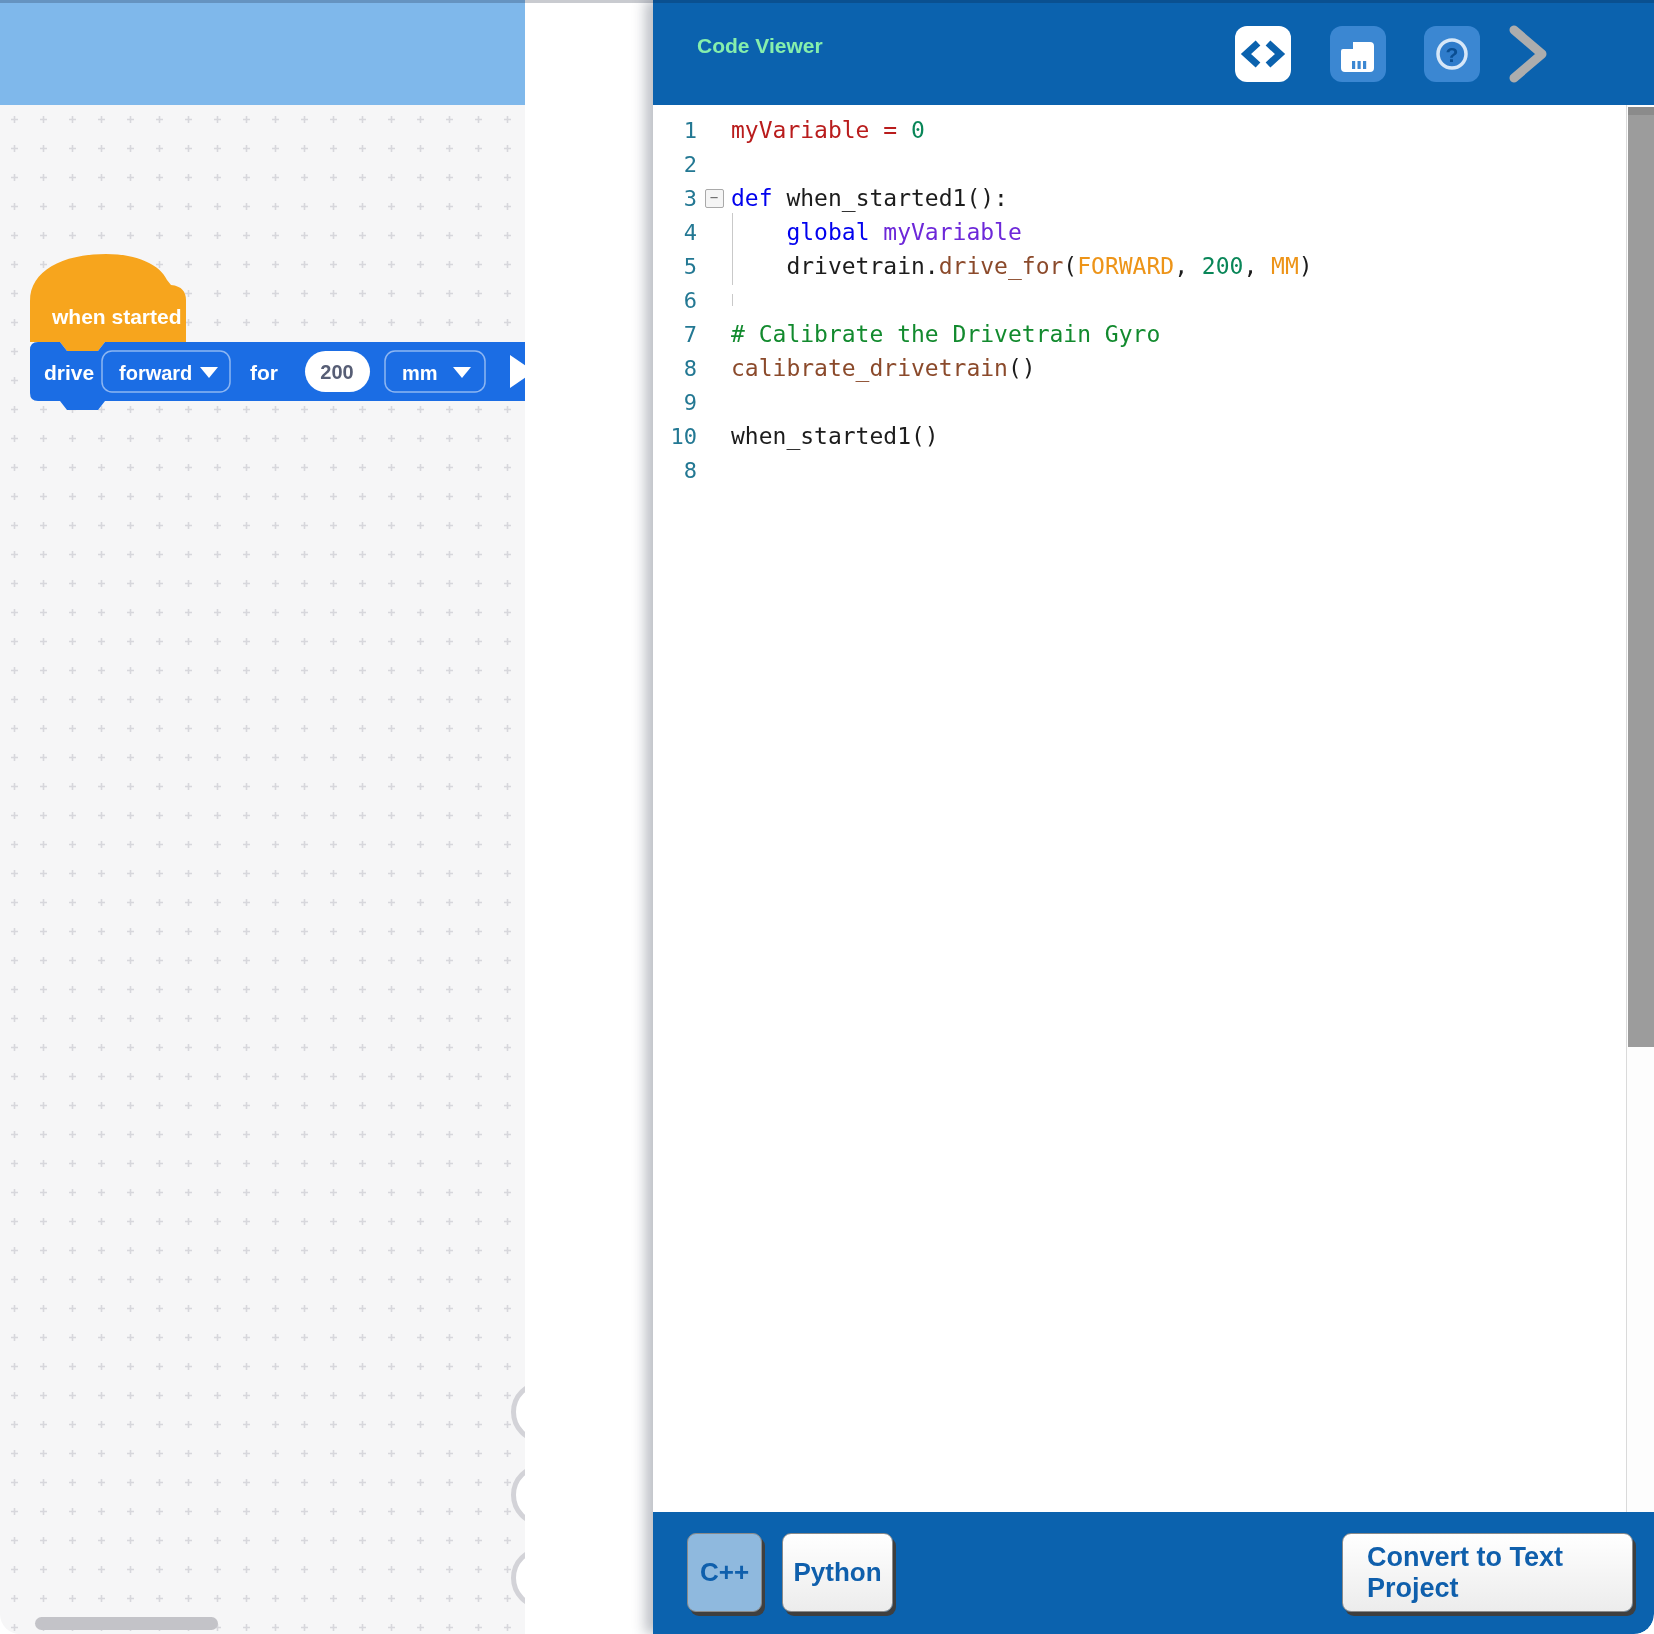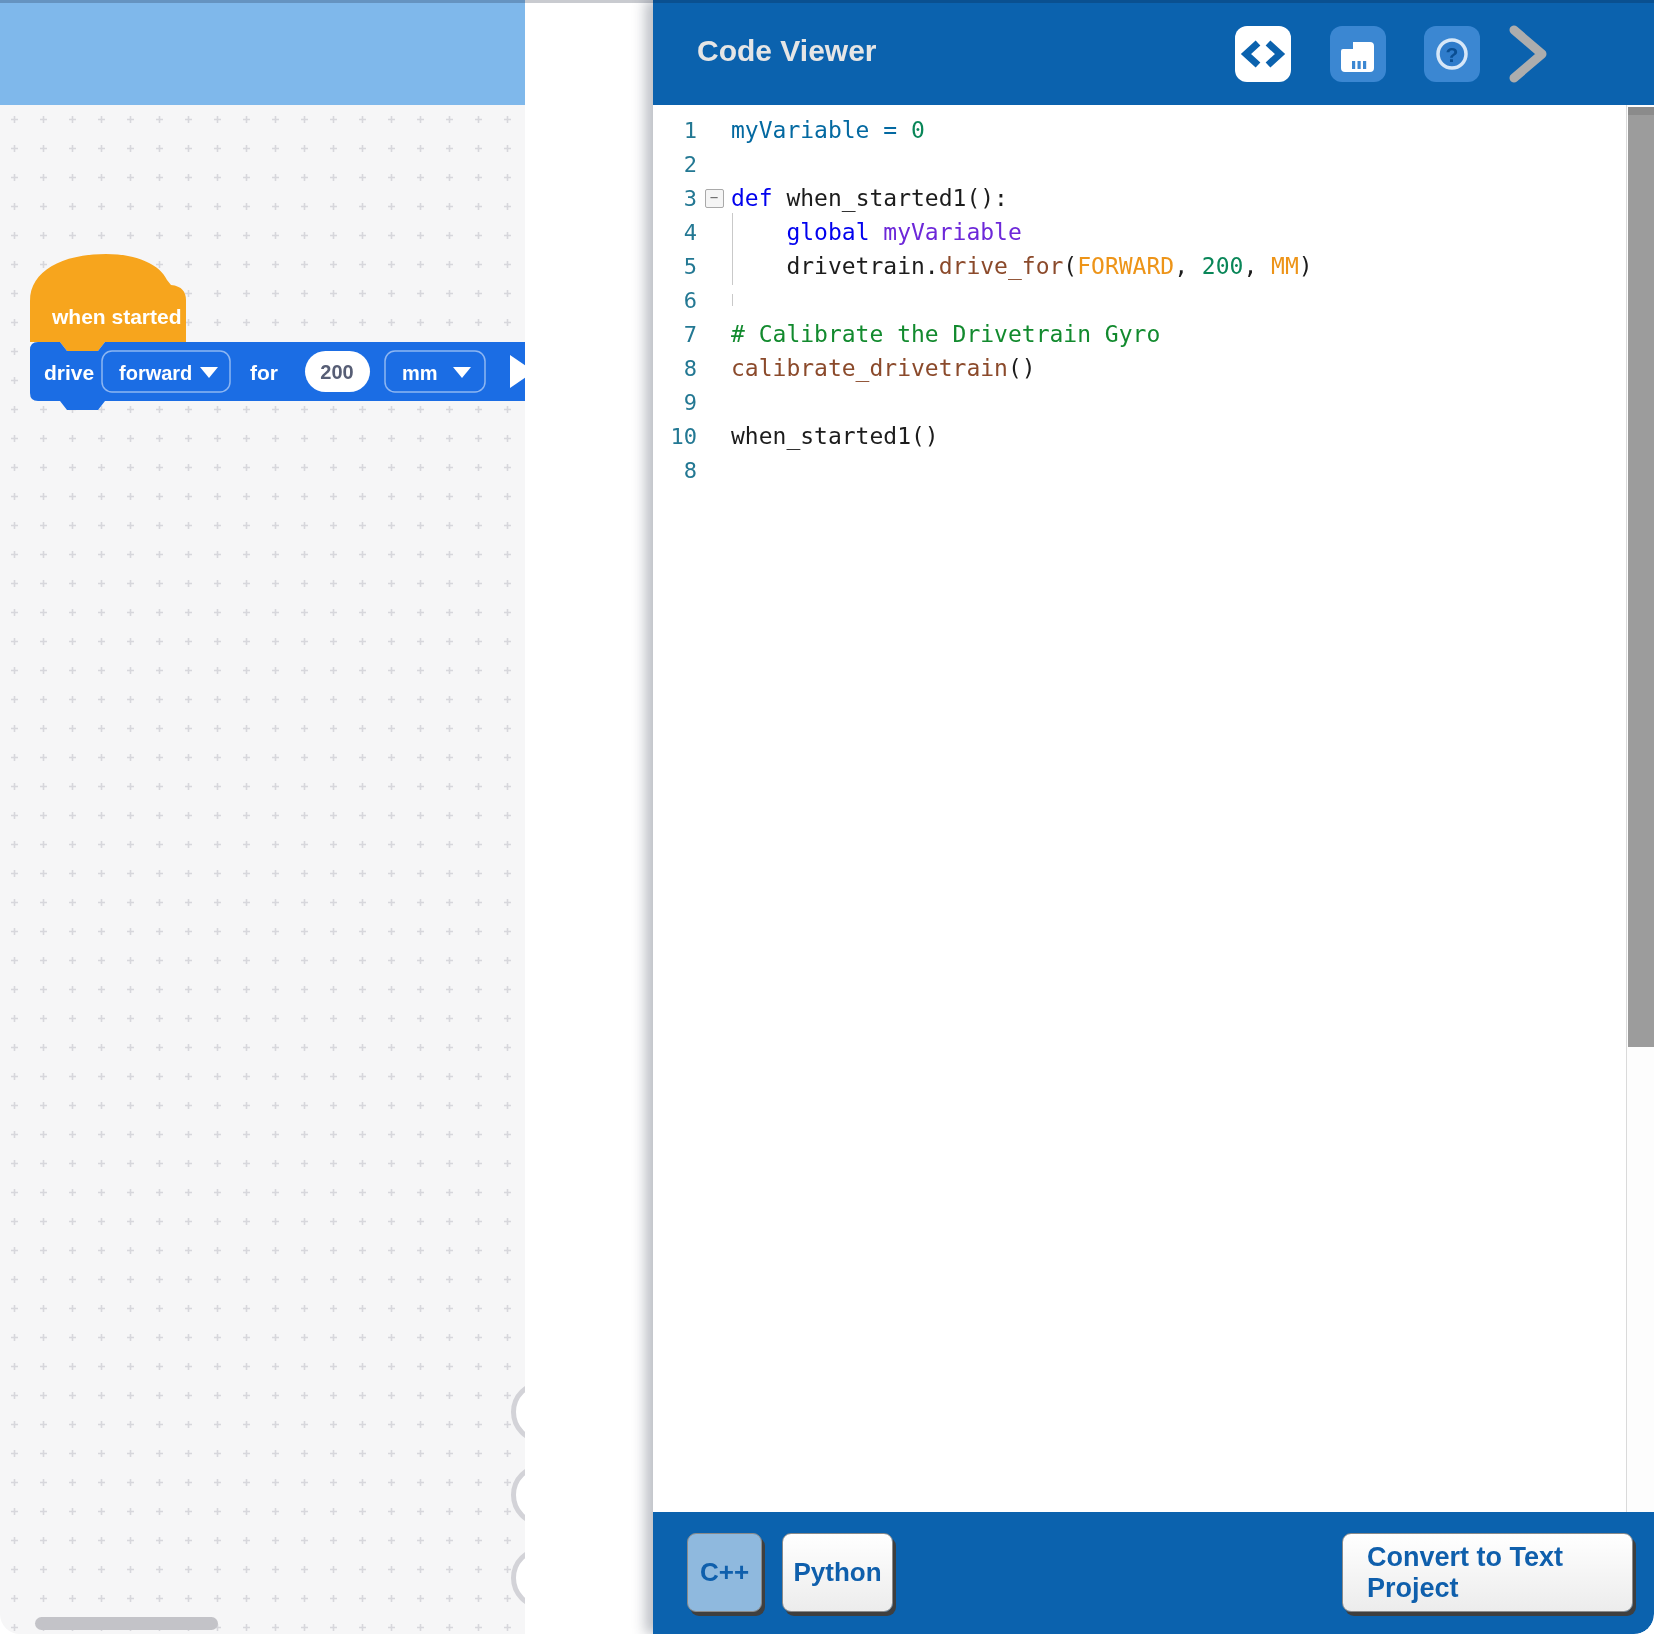--- a/index.html
+++ b/index.html
@@ -23,21 +23,21 @@
 
   .zoombtn{position:absolute;left:511px;width:62px;height:62px;border-radius:50%;
            background:#fff;border:5px solid #D3D3D8;box-sizing:border-box;
            display:flex;align-items:center;justify-content:center;}
   .zoom-in{top:1276px;} .zoom-out{top:1359px;} .zoom-reset{top:1442px;}
 
   
   .right-panel{position:absolute;left:653px;top:0;right:0;height:100%;background:#fff;
                box-shadow:-8px 0 12px rgba(40,50,70,.30);}
   .cv-header{position:absolute;top:0;left:0;right:0;height:105px;background:#0B62AE;}
-  .cv-title{position:absolute;left:44px;top:34px;font-size:30px;font-weight:bold;color:#e5e5e5;}
+  .cv-title{position:absolute;left:44px;top:34px;font-size:21px;font-weight:bold;color:#86efac;}
   .hbtn{position:absolute;top:26px;width:56px;height:56px;border-radius:12px;
         display:flex;align-items:center;justify-content:center;}
   .hbtn-code{left:582px;background:#ffffff;}
   .hbtn-brain{left:677px;background:#3B87D2;}
   .hbtn-help{left:771px;background:#3B87D2;}
   .hbtn-collapse{left:848px;top:22px;width:56px;height:64px;background:transparent;}
 
   .code-area{position:absolute;top:105px;left:0;right:28px;bottom:122px;background:#ffffff;
              padding-top:8px;overflow:hidden;}
   .code-line{display:flex;height:34px;align-items:center;
@@ -179,21 +179,21 @@
           <polyline points="10,8 38,32 10,56" fill="none" stroke="#ADADAD" stroke-width="9" stroke-linecap="round" stroke-linejoin="round"></polyline>
         </svg>
       </div>
     </div>
 
     <div class="code-area">
       <div>
           <div class="code-line">
             <span class="ln" style="color: rgb(35, 120, 147);">1</span>
             <span class="fold"></span>
-            <span class="codetext"><span style="color: #0369a1;">myVariable = </span><span style="color: rgb(9, 134, 88);">0</span></span>
+            <span class="codetext"><span style="color: #b91c1c;">myVariable = </span><span style="color: rgb(9, 134, 88);">0</span></span>
           </div>
           <div class="code-line">
             <span class="ln" style="color: rgb(35, 120, 147);">2</span>
             <span class="fold"></span>
             <span class="codetext"></span>
           </div>
           <div class="code-line">
             <span class="ln" style="color: rgb(35, 120, 147);">3</span>
             <span class="fold">
               <span class="foldbox">−</span>

